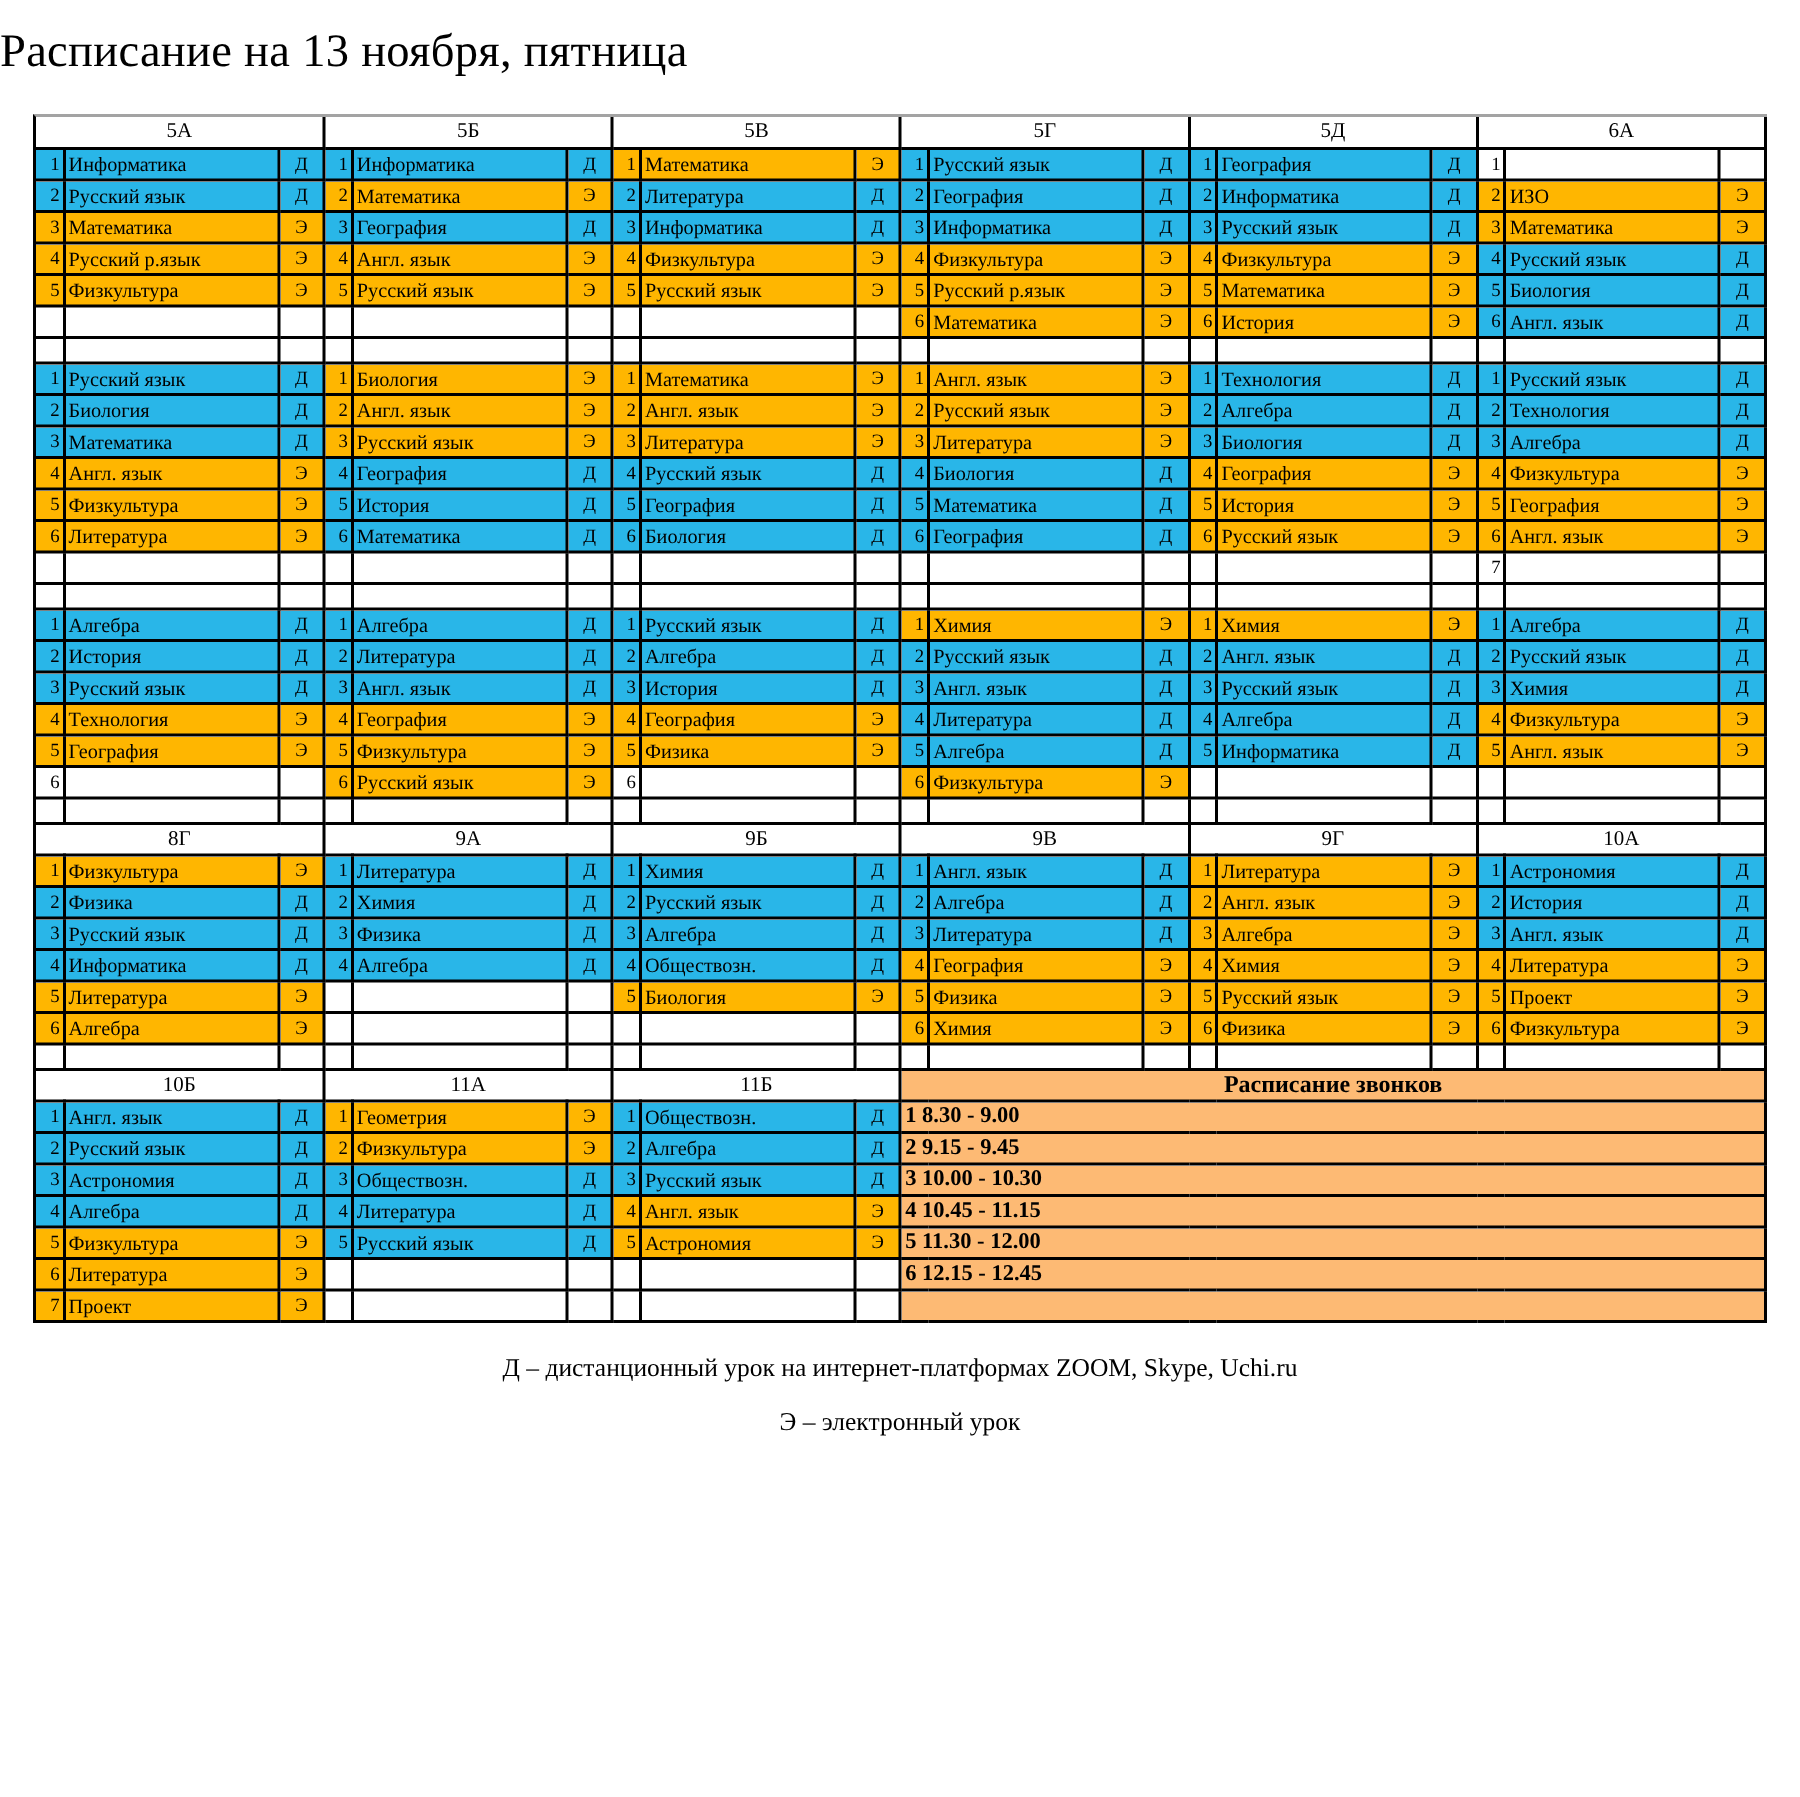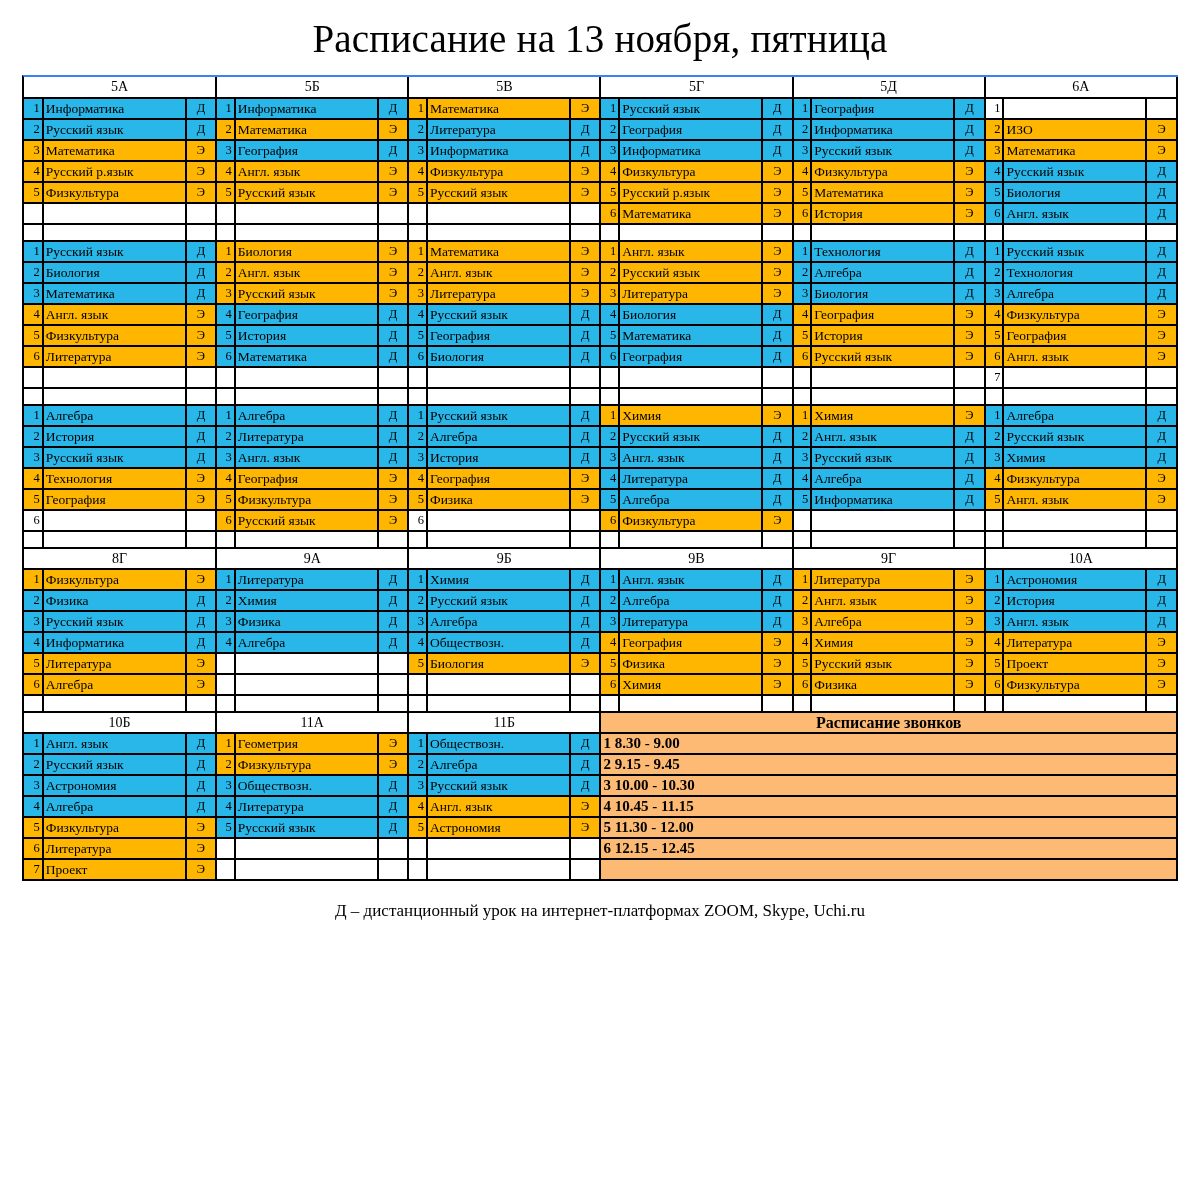--- a/index.html
+++ b/index.html
@@ -5,30 +5,30 @@
   html,body{margin:0;padding:0;}
   body{
     width:1200px; height:1198px;
     background:#ffffff;
     font-family:"Liberation Serif", serif;
     color:#000;
     overflow:hidden;
   }
   .page{position:relative;width:1200px;height:1198px;}
   .title{
-    text-align:center;
-    font-size:39px;
+    text-align:left;
+    font-size:31px;
     font-family:"Liberation Serif", serif;
     padding-top:16px;
-    padding-bottom:14px;
+    padding-bottom:24px;
     letter-spacing:0.2px;
   }
   .grid-wrap{
     margin:0 22px;
-    border-top:2px solid #3b82f6;
+    border-top:2px solid #a3a3a3;
     border-left:2px solid #000;
     width:1156px;
     box-sizing:border-box;
   }
   table.sched{
     border-collapse:collapse;
     table-layout:fixed;
     width:100%;
     font-size:13.5px;
   }
@@ -788,14 +788,15 @@
             <td class="subj blank"></td>
             <td class="mark blank"></td>
             <td colspan="9" class="bells green"></td>
           </tr>
         </tbody>
     </table>
   </div>
 
   <div class="legend">
     <div>Д – дистанционный урок на интернет-платформах ZOOM, Skype, Uchi.ru</div>
+    <div>Э – электронный урок</div>
   </div>
 </div>
 
 </body></html>

